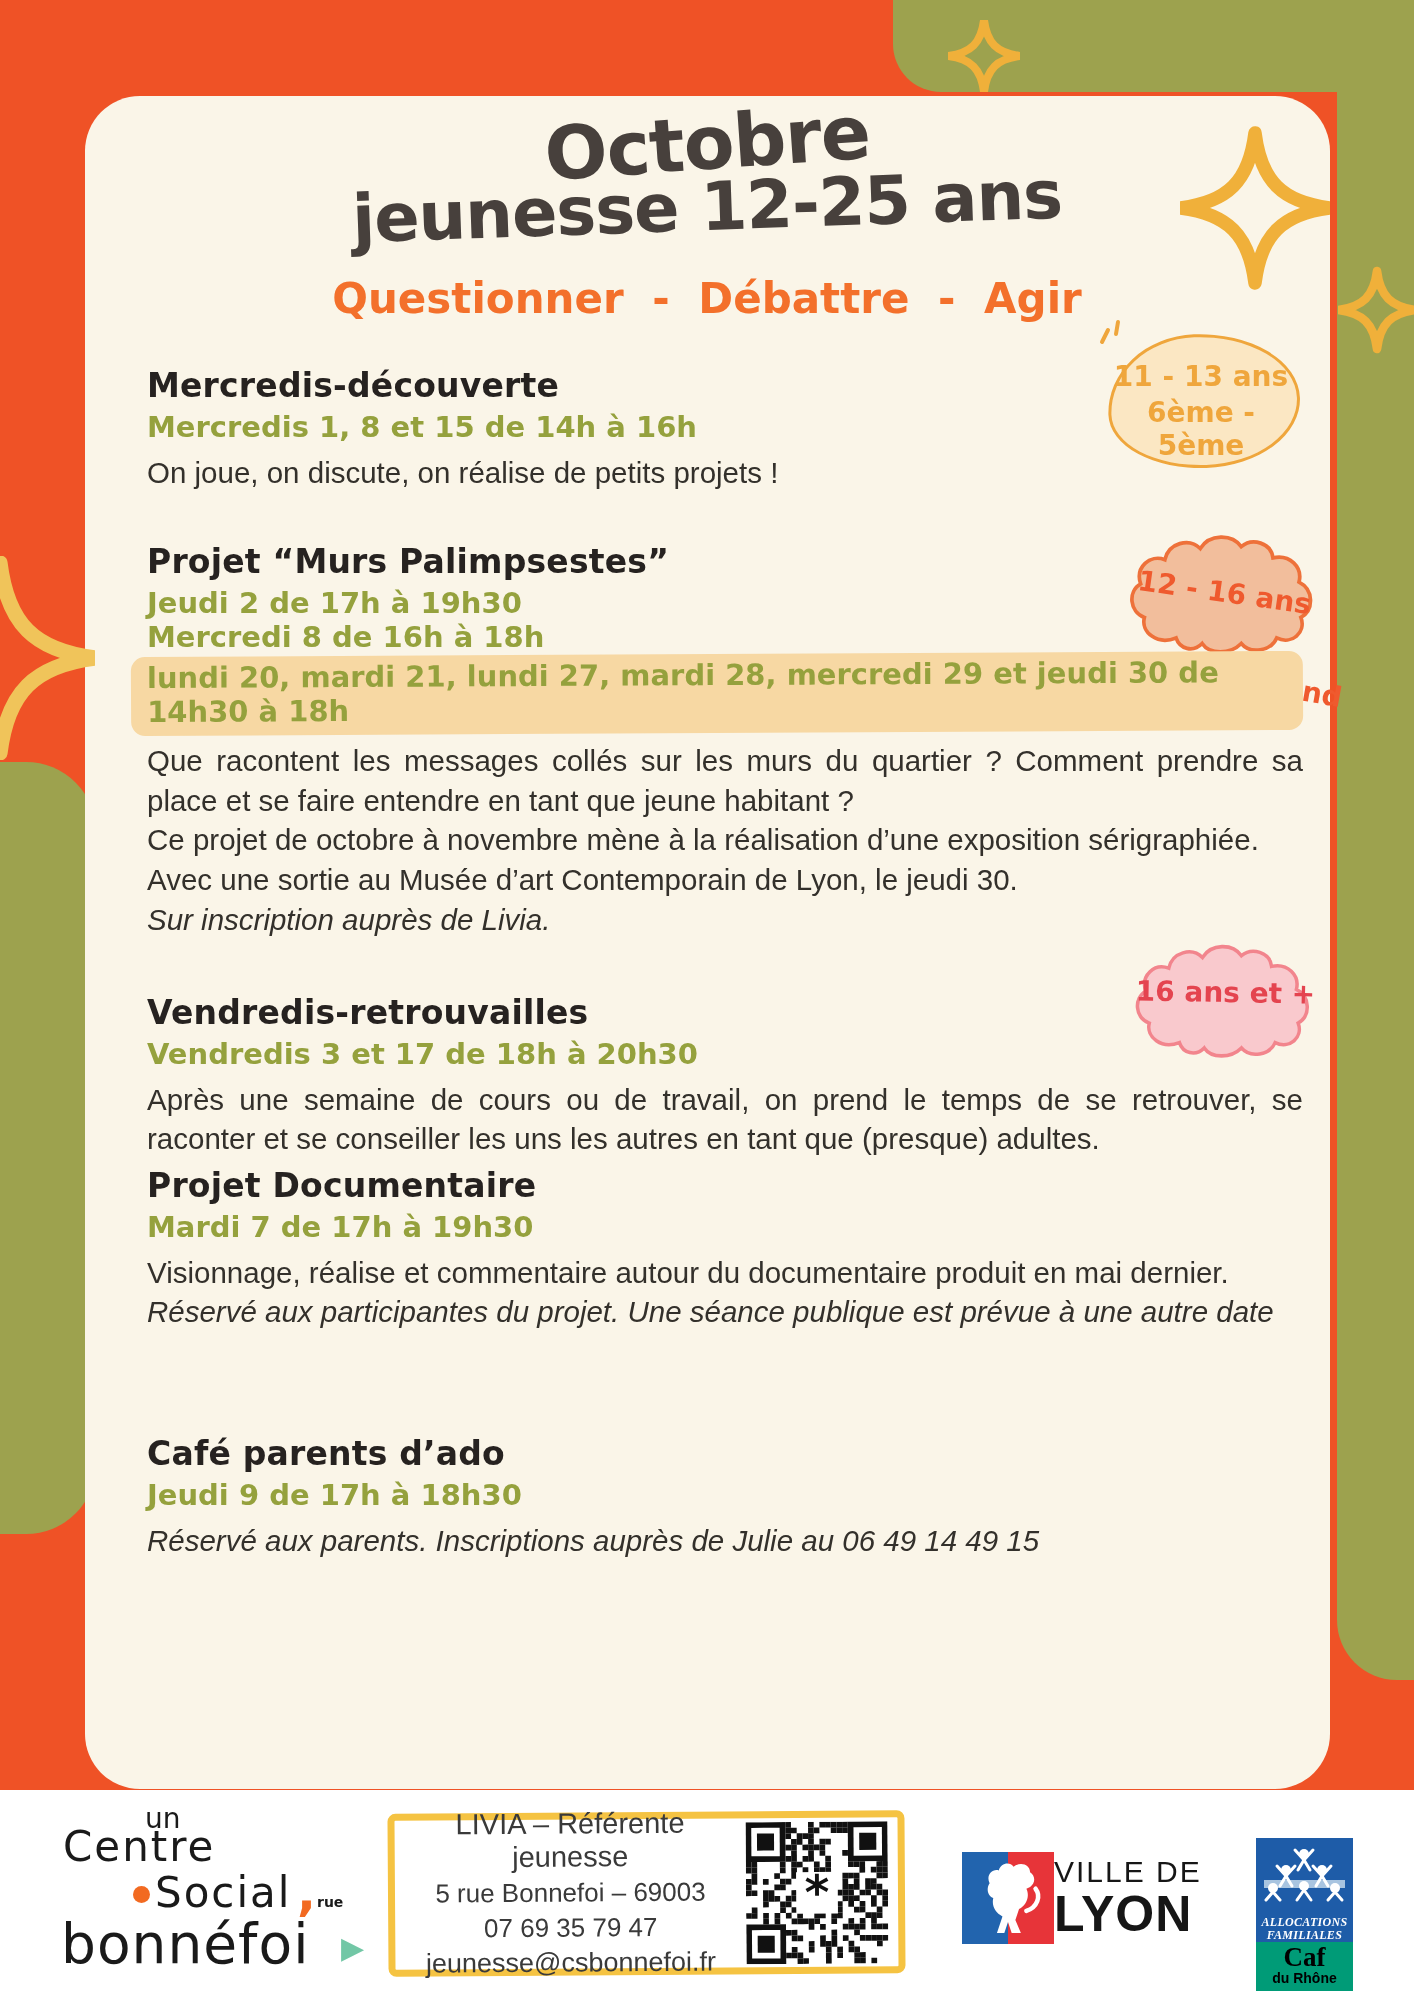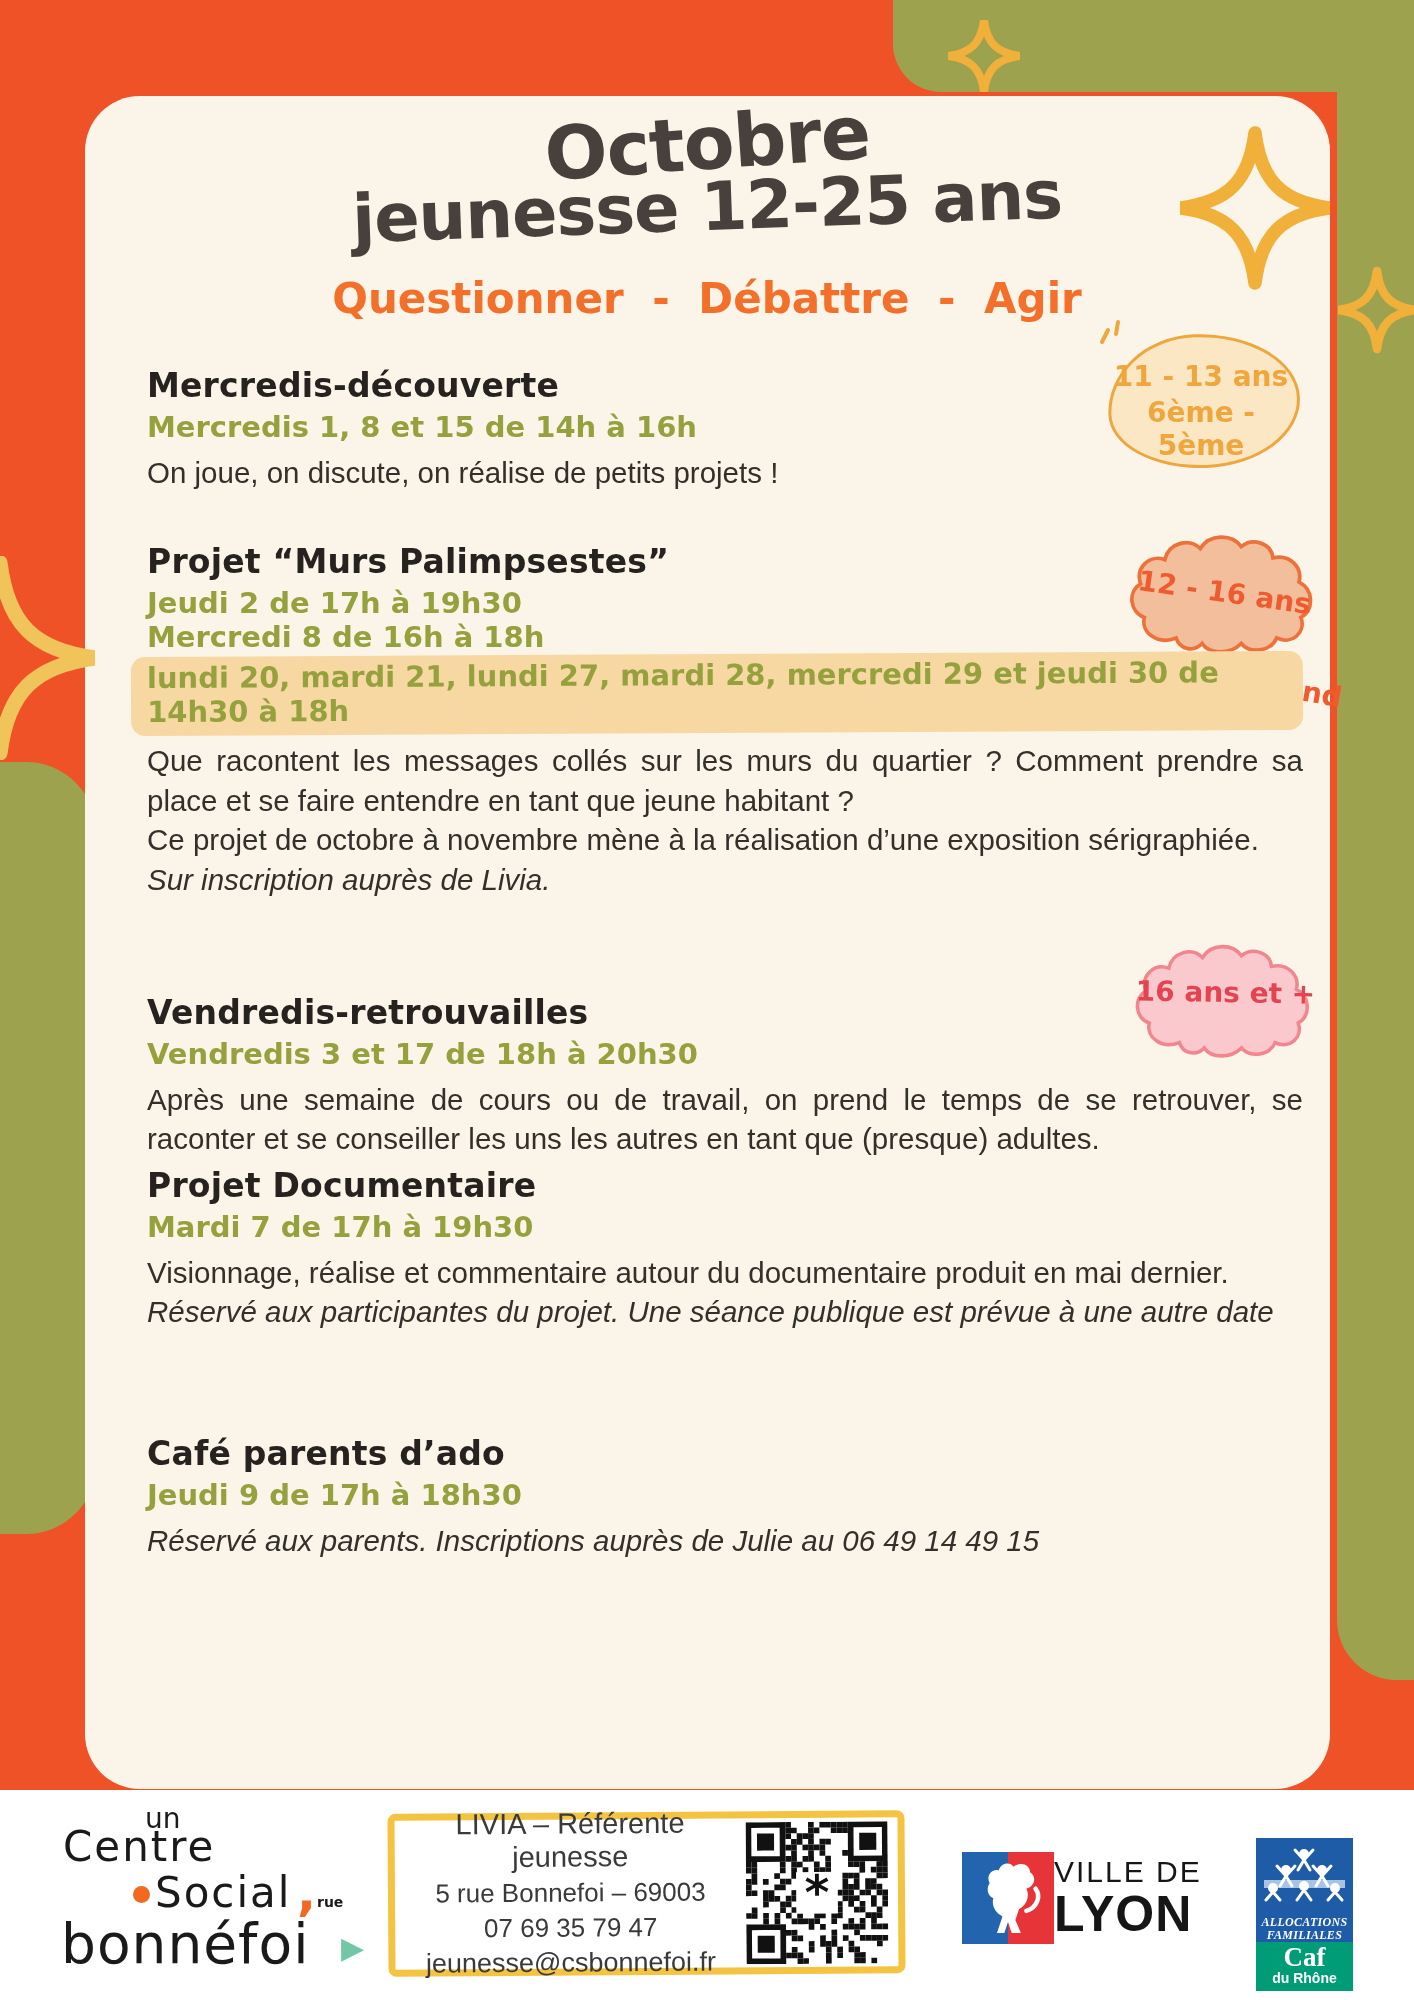--- a/index.html
+++ b/index.html
@@ -101,21 +101,21 @@
   .lyon-square svg{position:absolute;inset:0;}
   .lyon-text{line-height:1;color:#161616;font-family:"Liberation Sans",sans-serif;}
   .lyon-text .lt1{font-size:30px;letter-spacing:2px;}
   .lyon-text .lt2{font-size:50px;font-weight:800;letter-spacing:1px;margin-top:2px;}
 
   .caf-logo{position:absolute;left:1256px;top:48px;width:97px;height:135px;
             display:flex;flex-direction:column;}
   .caf-top{background:#1E5CA8;flex:1;color:#fff;text-align:center;padding-top:4px;}
   .caf-top .caf-txt{font-family:"Liberation Serif",serif;font-style:italic;font-weight:700;
                     font-size:12px;line-height:1.1;letter-spacing:0.3px;}
-  .caf-bottom{background:#009B77;color:#ffffff;text-align:center;padding:2px 0 4px 0;}
+  .caf-bottom{background:#009B77;color:#000000;text-align:center;padding:2px 0 4px 0;}
   .caf-brand{font-family:"Liberation Serif",serif;font-weight:700;font-size:27px;line-height:1;}
   .caf-region{font-size:14px;font-weight:700;line-height:1.1;}
 </style>
 </head>
 <body>
 
 <div class="page">
 
   <div class="green-top"></div>
   <div class="green-right"></div>
@@ -184,20 +184,21 @@
   <section class="sec" style="top:544px;">
     <h2>Projet “Murs Palimpsestes”</h2>
     <div class="dates">
       <p class="date">Jeudi 2 de 17h à 19h30</p>
       <p class="date">Mercredi 8 de 16h à 18h</p>
       <p class="date"><span class="hl">lundi 20, mardi 21, lundi 27, mardi 28, mercredi 29 et jeudi 30 de 14h30 à 18h</span></p>
     </div>
     <div class="body">
       <p class="justify">Que racontent les messages collés sur les murs du quartier ? Comment prendre sa place et se faire entendre en tant que jeune habitant ?</p>
       <p class="justify">Ce projet de octobre à novembre mène à la réalisation d’une exposition sérigraphiée.</p>
+      <p>Avec une sortie au Musée d’art Contemporain de Lyon, le jeudi 30.</p>
       <p class="italic">Sur inscription auprès de Livia.</p>
     </div>
   </section>
 
   <section class="sec" style="top:995px;">
     <h2>Vendredis-retrouvailles</h2>
     <div class="dates">
         <p class="date">Vendredis 3 et 17 de 18h à 20h30</p>
       </div>
     <div class="body">

